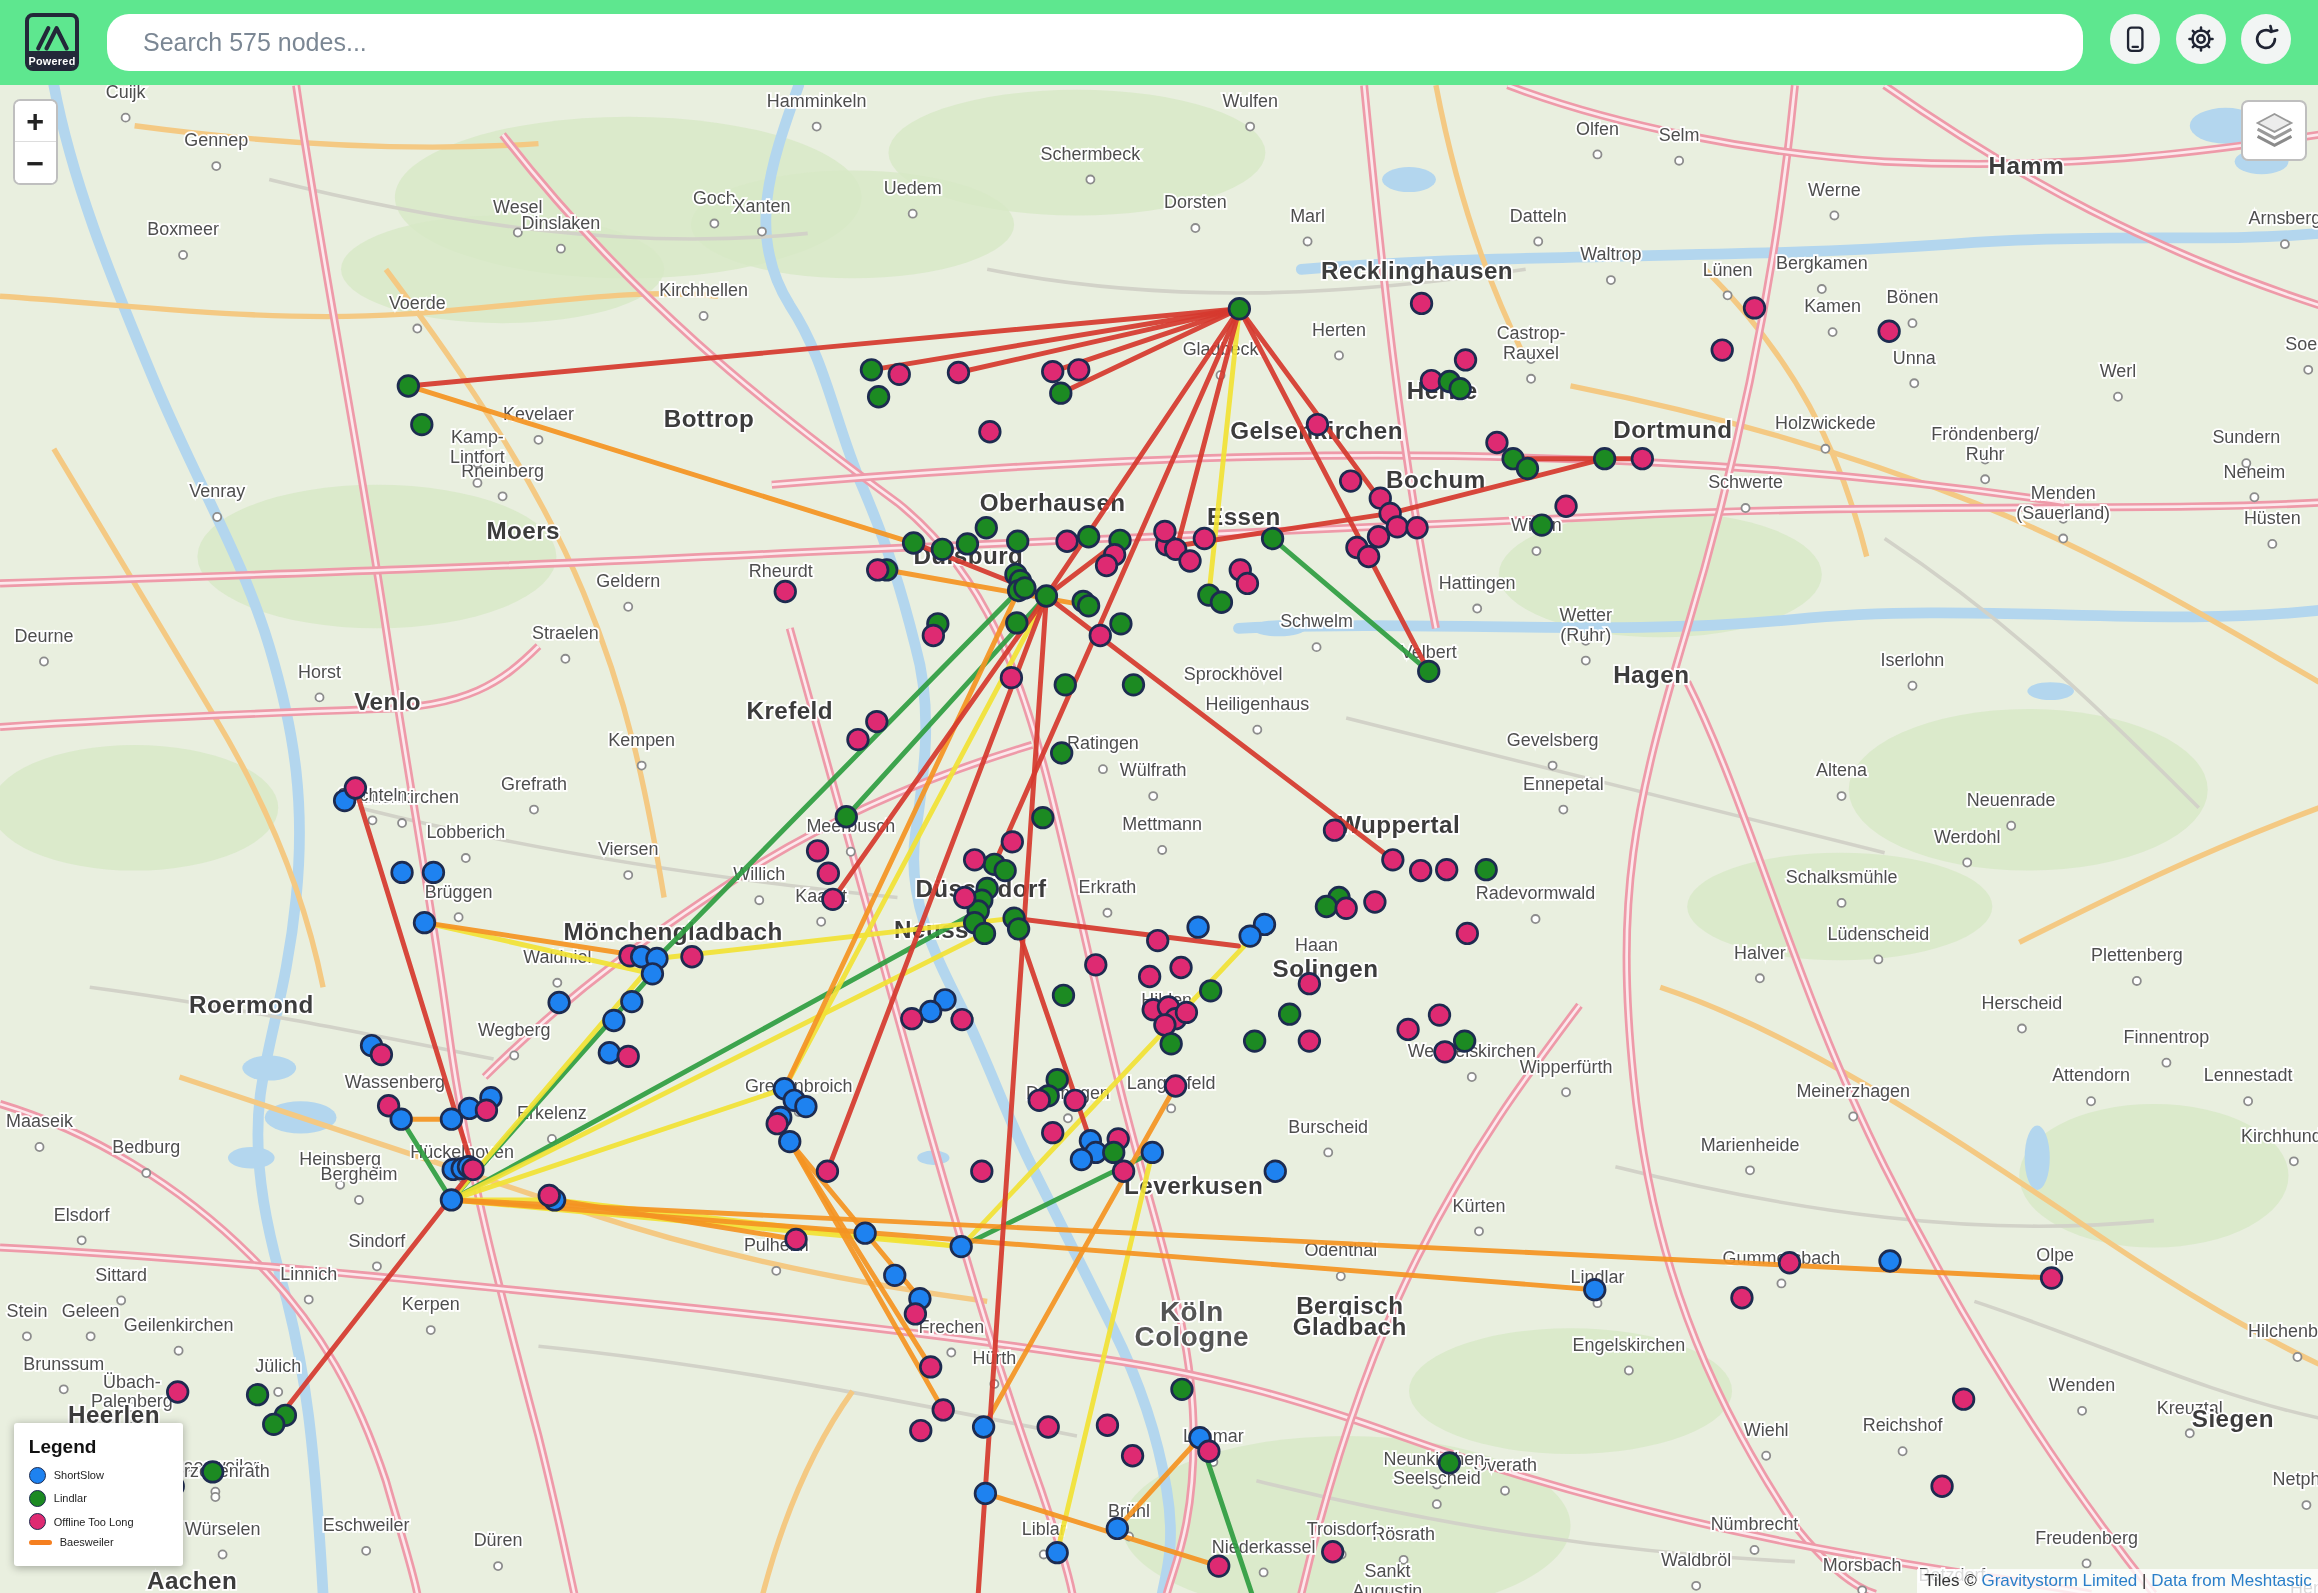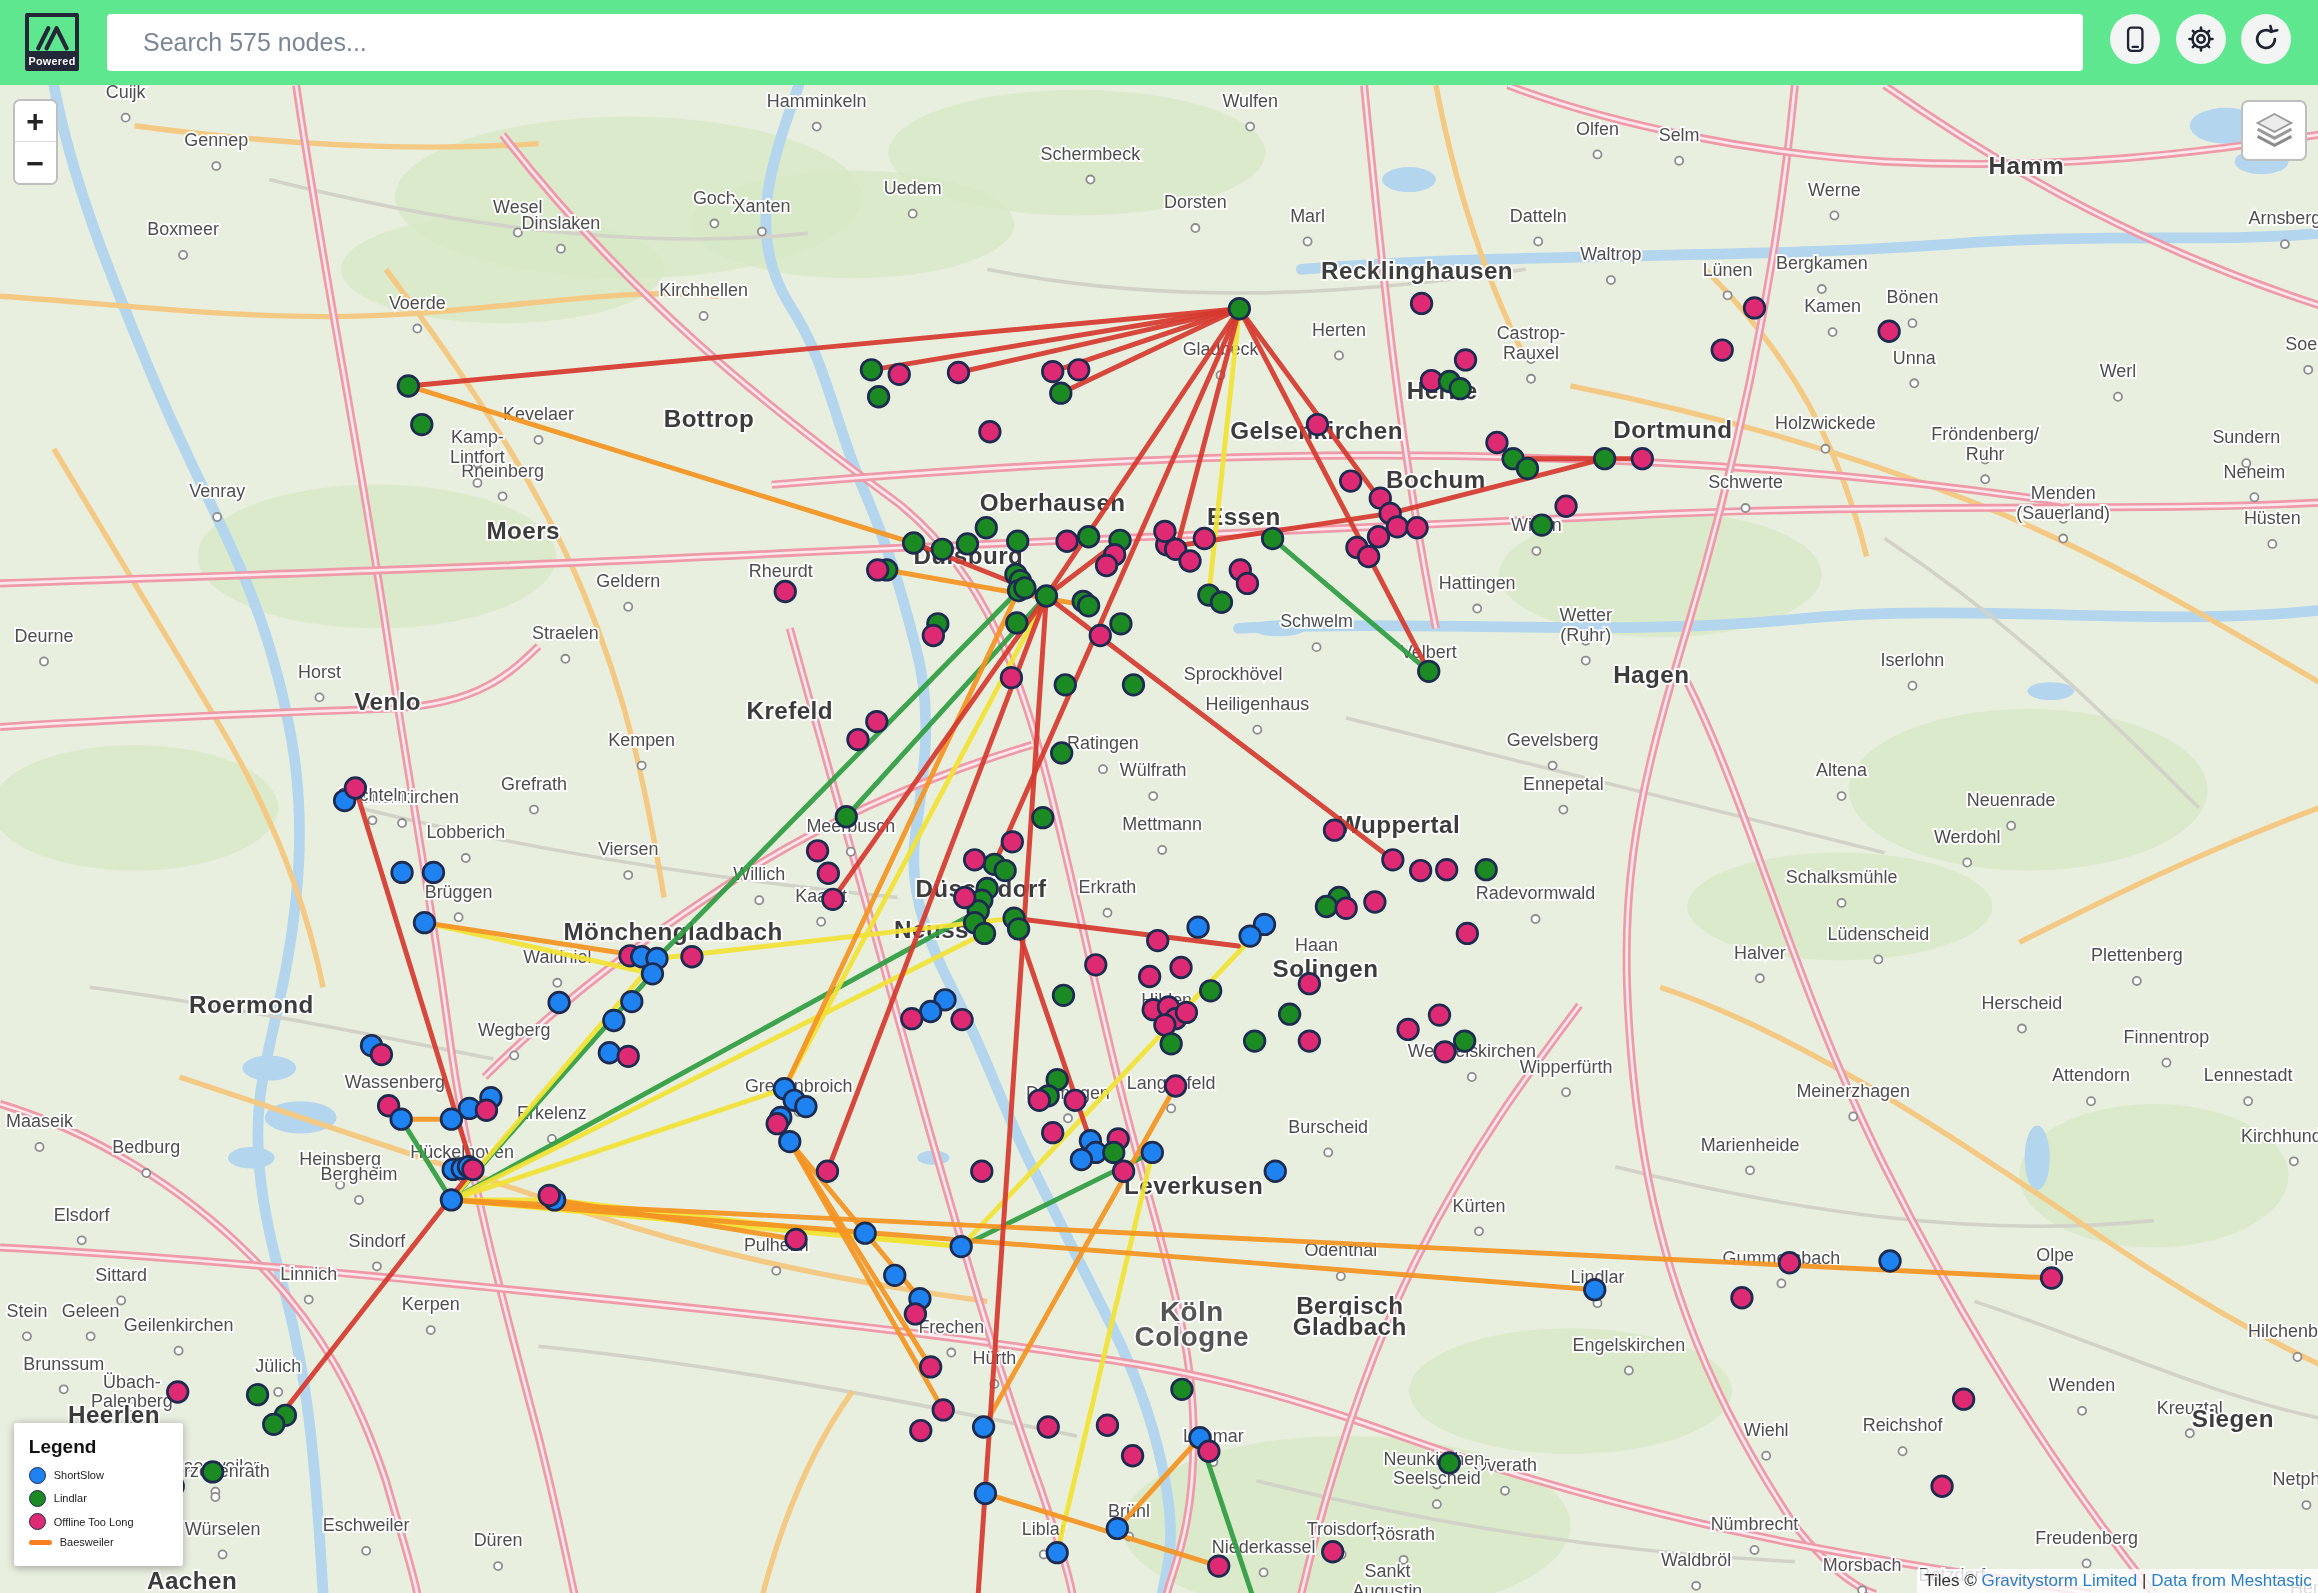--- a/index.html
+++ b/index.html
@@ -1,26 +1,26 @@
 <!DOCTYPE html>
 <html style="font-size:14.4px"><head>
 <meta charset="utf-8">
 <style>
   html,body{margin:0;padding:0;width:2319px;height:1594px;overflow:hidden;
     font-family:"Liberation Sans","DejaVu Sans",sans-serif;background:#e9efdf;}
   #app{position:absolute;inset:0;width:2319px;height:1594px;}
   
   #header{position:absolute;left:0;top:0;width:2319px;height:85px;background:#5ee78f;z-index:50;}
   #logo{position:absolute;left:25px;top:12.6px;width:54px;height:58px;background:#5ee78f;
-    border:4.5px solid #232839;border-radius:2px;box-sizing:border-box;overflow:hidden;}
+    border:4.5px solid #232839;border-radius:8px;box-sizing:border-box;overflow:hidden;}
   #logo .glyph{position:absolute;left:0;top:0;width:100%;height:39px;}
   #logo .powered{position:absolute;left:-4.5px;right:-4.5px;bottom:-4.5px;height:20px;background:#232839;
     color:#fff;font-size:10.8px;font-weight:bold;text-align:center;line-height:20px;letter-spacing:0.3px;}
   #searchbar{position:absolute;left:107px;top:13.5px;width:1976px;height:57px;background:#fff;
-    border-radius:4px;border:none;box-sizing:border-box;padding:0 36px;font-size:25px;color:#333;outline:none;}
+    border-radius:22px;border:none;box-sizing:border-box;padding:0 36px;font-size:25px;color:#333;outline:none;}
   #searchbar::placeholder{color:#7b8794;}
   .hbtn{position:absolute;top:14.4px;width:50px;height:50px;border-radius:50%;background:#f2f5f4;
     border:none;display:flex;align-items:center;justify-content:center;cursor:pointer;}
   
   #map{position:absolute;left:0;top:85px;width:2319px;height:1508px;background:#e9efdf;}
   #mapsvg{position:absolute;left:0;top:-85px;width:2319px;height:1594px;}
   .ctl{position:absolute;background:#fff;border:2.7px solid rgba(0,0,0,.25);border-radius:7.2px;box-sizing:border-box;z-index:40;}
   #zoomctl{left:12.6px;top:99px;width:45px;}
   #zoomctl .zbtn{display:block;width:100%;height:41px;background:#fff;border:none;font-size:30.5px;
     font-weight:bold;color:#222;line-height:38px;text-align:center;cursor:pointer;}

